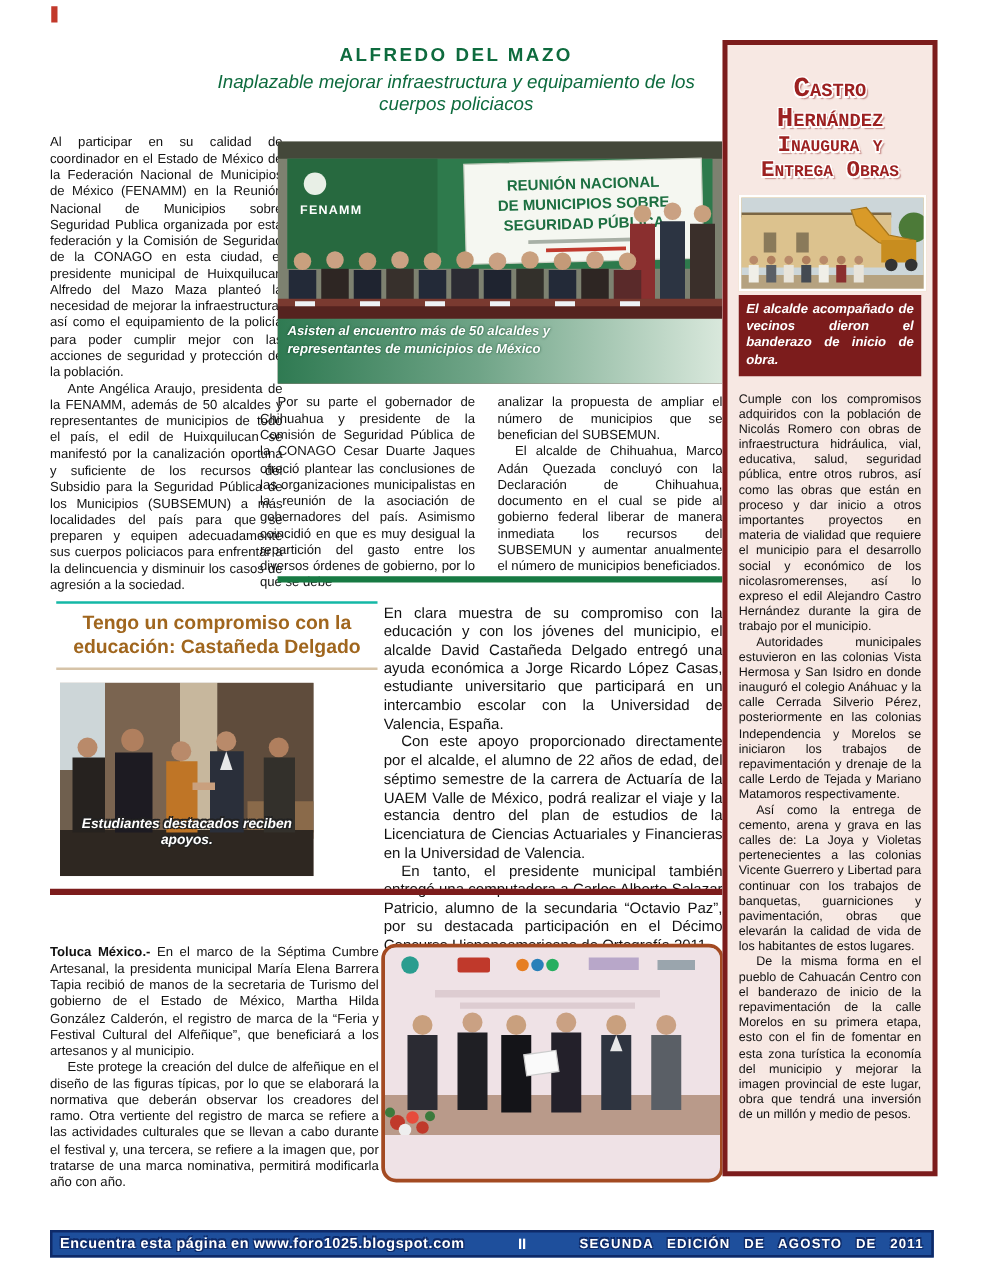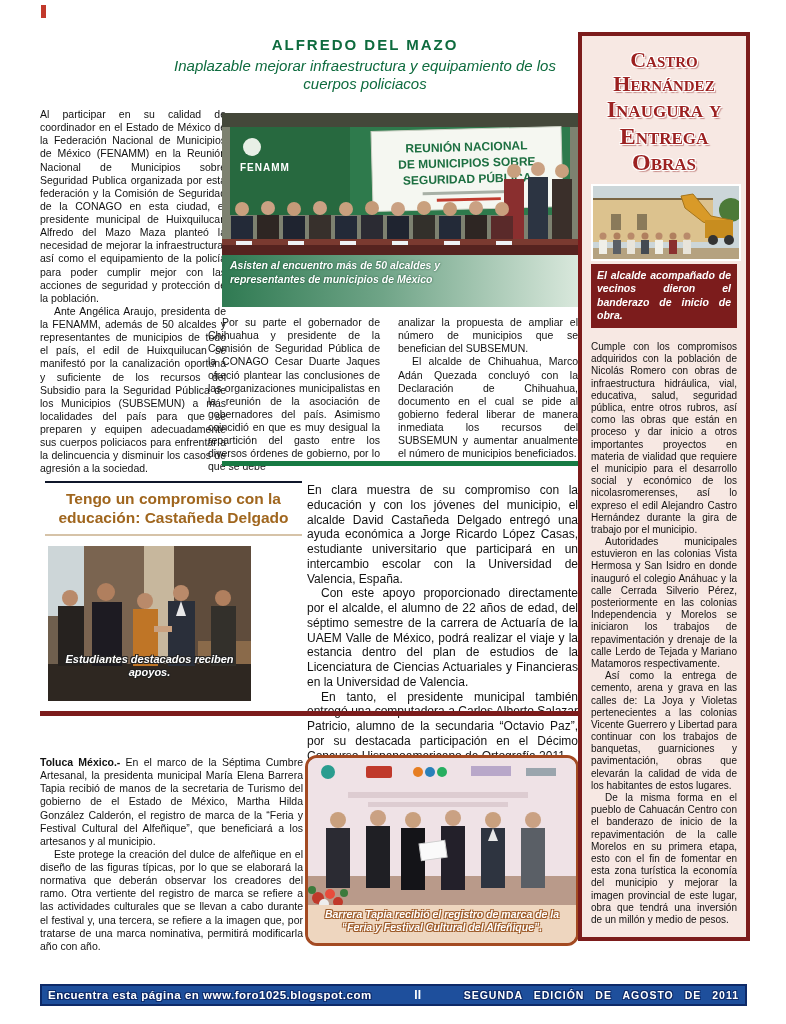--- a/index.html
+++ b/index.html
@@ -29,21 +29,21 @@
       padding:4px 8px;text-shadow:0 0 2px rgba(0,60,30,.85);}
   .photo1-caption span{display:block;max-width:230px;}
 
   .col-mid{position:absolute;left:208px;top:316px;width:172px;}
   .col-right{position:absolute;left:398px;top:316px;width:180px;}
 
   .green-rule{position:absolute;left:222px;top:461px;width:356px;height:5px;background:#177a43;}
 
   
   .edu-heading{position:absolute;left:45px;top:481px;width:257px;box-sizing:border-box;
-      padding:6px 2px;border-top:2px solid #0f172a;border-bottom:2px solid #d6c3a8;
+      padding:6px 2px;border-top:2px solid #14b8a6;border-bottom:2px solid #d6c3a8;
       color:#a0661e;font-size:15.5px;font-weight:bold;text-align:center;line-height:1.25;}
   .photo2{position:absolute;left:48px;top:546px;width:203px;height:155px;overflow:hidden;}
   .photo2-caption{position:absolute;left:0;bottom:22px;width:100%;text-align:center;
       color:#fff;font-size:11px;font-weight:bold;font-style:italic;line-height:1.2;
       text-shadow:-1px -1px 0 #222,1px -1px 0 #222,-1px 1px 0 #222,1px 1px 0 #222;}
   .edu-text{position:absolute;left:307px;top:483px;width:271px;}
   .edu-text .bodytext{font-size:12px;line-height:1.23;}
 
   
   .maroon-rule{position:absolute;left:40px;top:711px;width:538px;height:5px;background:#7c1c1c;}
@@ -53,26 +53,26 @@
   .photo3{position:absolute;left:305px;top:755px;width:274px;height:191px;box-sizing:border-box;
       border:3px solid #a34a22;border-radius:12px;overflow:hidden;background:#efe2e6;}
   .photo3-caption{position:absolute;left:0;bottom:0;width:100%;height:38px;box-sizing:border-box;
       background:#eed6bf;text-align:center;padding-top:3px;
       color:#fff;font-size:10.5px;font-weight:bold;font-style:italic;line-height:1.25;
       text-shadow:-1px -1px 0 #9c5a28,1px -1px 0 #9c5a28,-1px 1px 0 #9c5a28,1px 1px 0 #9c5a28;}
 
   
   .sidebar{position:absolute;left:578px;top:32px;width:172px;height:909px;box-sizing:border-box;
       background:#f7e8e3;border:4px solid #7c1c1c;padding:8px 9px;}
-  .sb-title{margin-top:4px;font-family:Liberation Serif, serif;font-weight:bold;
+  .sb-title{margin-top:16px;font-family:Liberation Mono, monospace;font-weight:bold;
       font-variant:small-caps;color:#9c2121;text-align:center;line-height:1.1;
       text-shadow:-1px -1px 0 #fff,1px -1px 0 #fff,-1px 1px 0 #fff,1px 1px 0 #fff,
                   2px 2px 1px rgba(140,29,29,.45);}
   .sb-title .big{font-size:22px;display:block;}
-  .sb-title .small{font-size:24px;display:block;}
+  .sb-title .small{font-size:18px;display:block;}
   .photo4{position:relative;width:146px;height:73px;margin:8px auto 0;border:2px solid #fff;
       overflow:hidden;background:#dcc28e;}
   .sb-caption{margin-top:3px;background:#7c1c1c;color:#fff;padding:5px 6px;
       font-size:10.5px;font-weight:bold;font-style:italic;line-height:1.3;text-align:justify;}
   .sb-text{margin-top:13px;font-size:10px;line-height:1.22;text-align:justify;}
   .sb-text p{margin:0;}
 
   
   .footer{position:absolute;left:40px;top:984px;width:707px;height:22px;box-sizing:border-box;
       background:#1e4f9c;border:2px solid #0e2a68;display:flex;align-items:center;color:#fff;}
@@ -255,24 +255,20 @@
       </g>
       <g>
         <circle cx="10" cy="140" r="6" fill="#c0392b"></circle>
           <circle cx="22" cy="136" r="5" fill="#e74c3c"></circle>
         <circle cx="16" cy="146" r="5" fill="#eeeeee"></circle>
           <circle cx="30" cy="144" r="5" fill="#c0392b"></circle>
         <circle cx="36" cy="135" r="4" fill="#3c7a3c"></circle>
           <circle cx="4" cy="132" r="4" fill="#3c7a3c"></circle>
       </g>
     </svg>
-    <figcaption class="photo3-caption">
-      <div>Barrera Tapia recibió el registro de marca de la</div>
-      <div>“Feria y Festival Cultural del Alfeñique”.</div>
-    </figcaption>
   </figure>
 
   <aside class="sidebar">
     <div class="sb-title">
       <span class="big">Castro</span>
       <span class="big">Hernández</span>
       <span class="small">Inaugura y</span>
       <span class="small">Entrega Obras</span>
     </div>
 

